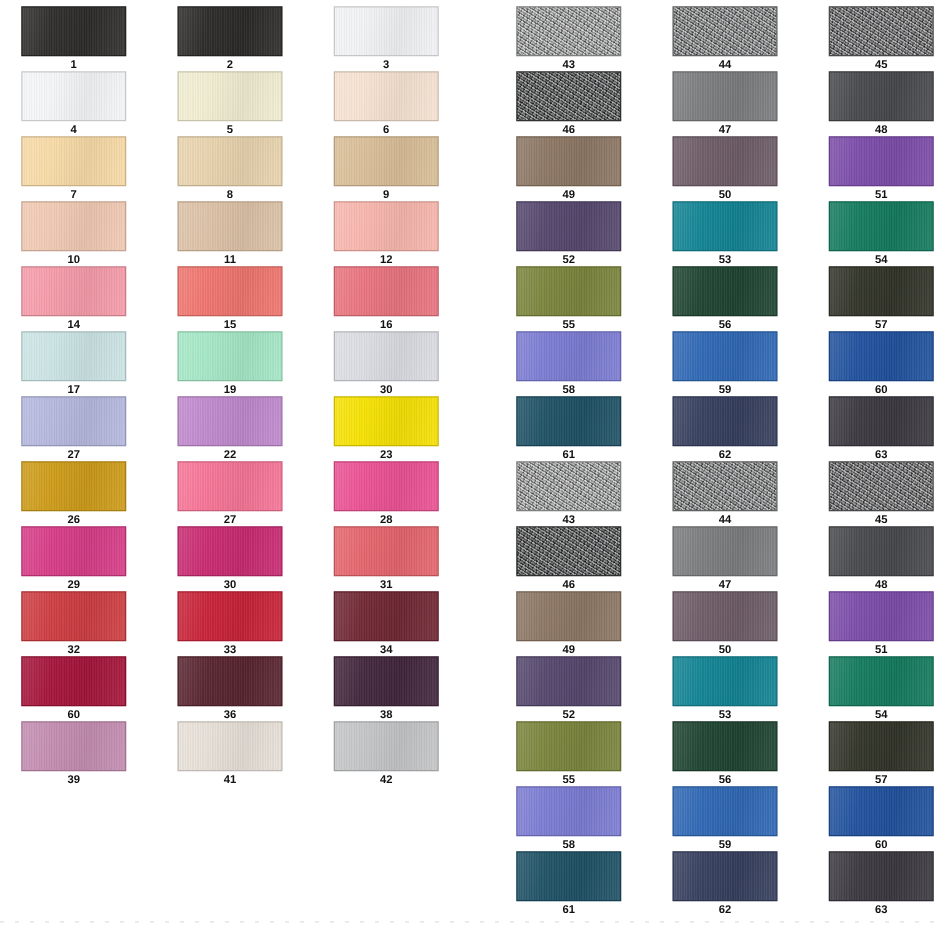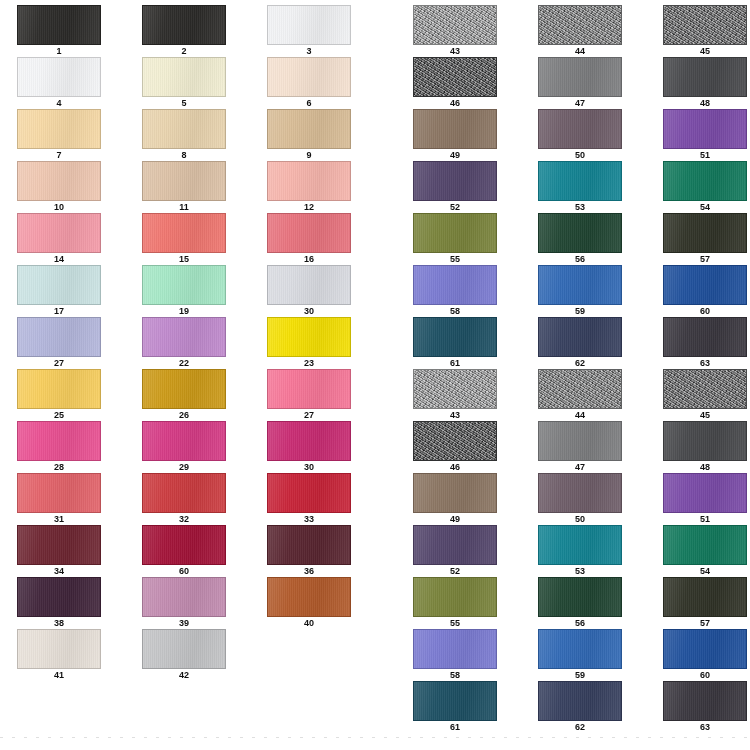--- a/index.html
+++ b/index.html
@@ -214,24 +214,20 @@
         </div>
         <div class="cell">
           <div class="swatch" style="background-color: rgb(192, 137, 205);"></div>
           <div class="label">22</div>
         </div>
         <div class="cell">
           <div class="swatch" style="background-color: rgb(245, 224, 0);"></div>
           <div class="label">23</div>
         </div>
         <div class="cell">
-          <div class="swatch" style="background-color: rgb(248, 206, 92);"></div>
-          <div class="label">25</div>
-        </div>
-        <div class="cell">
           <div class="swatch" style="background-color: rgb(204, 154, 22);"></div>
           <div class="label">26</div>
         </div>
         <div class="cell">
           <div class="swatch" style="background-color: rgb(247, 117, 151);"></div>
           <div class="label">27</div>
         </div>
         <div class="cell">
           <div class="swatch" style="background-color: rgb(234, 79, 146);"></div>
           <div class="label">28</div>
@@ -270,24 +266,20 @@
         </div>
         <div class="cell">
           <div class="swatch" style="background-color: rgb(64, 36, 58);"></div>
           <div class="label">38</div>
         </div>
         <div class="cell">
           <div class="swatch" style="background-color: rgb(194, 139, 176);"></div>
           <div class="label">39</div>
         </div>
         <div class="cell">
-          <div class="swatch" style="background-color: rgb(178, 90, 42);"></div>
-          <div class="label">40</div>
-        </div>
-        <div class="cell">
           <div class="swatch" style="background-color: rgb(232, 225, 217);"></div>
           <div class="label">41</div>
         </div>
         <div class="cell">
           <div class="swatch" style="background-color: rgb(195, 196, 198);"></div>
           <div class="label">42</div>
         </div>
       </div>
   </div>
 

